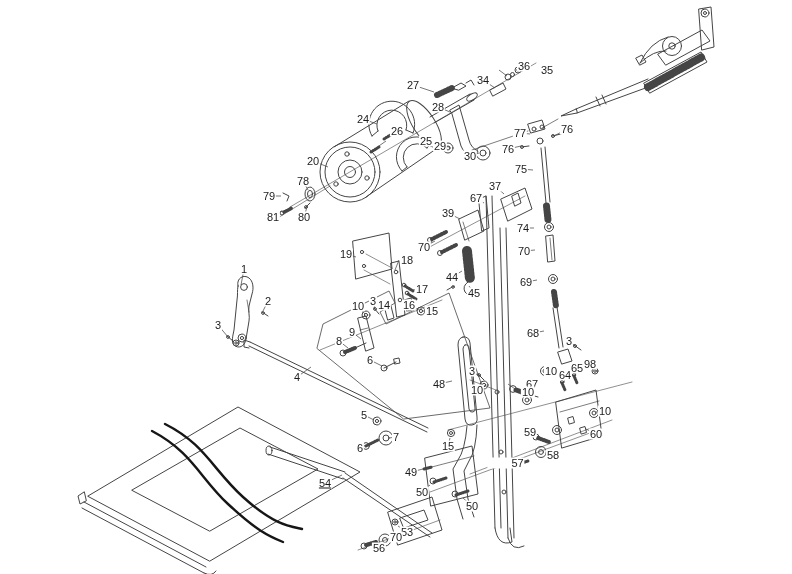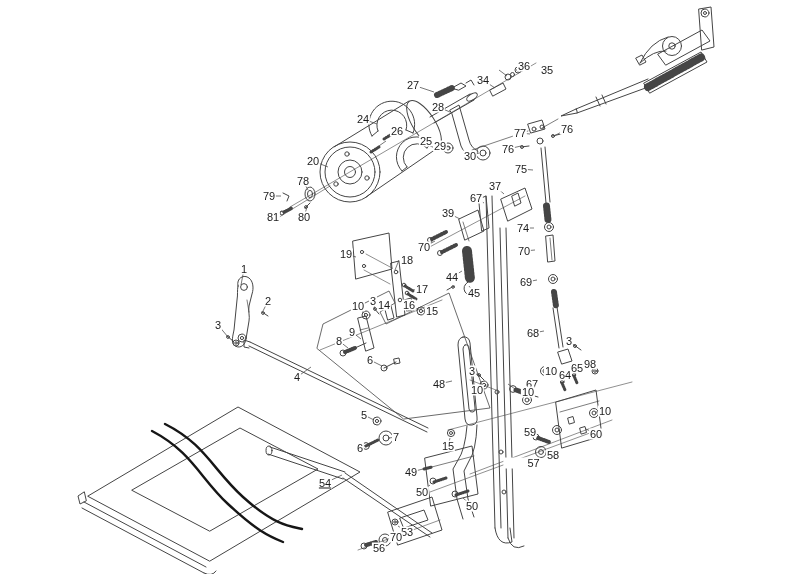--- a/index.html
+++ b/index.html
@@ -400,21 +400,21 @@
       <span class="part-label" style="left: 439px; top: 384px; color: rgb(28, 28, 28);">48</span>
       <span class="part-label" style="left: 472px; top: 371px; color: rgb(28, 28, 28);">3</span>
       <span class="part-label" style="left: 477px; top: 390px; color: rgb(28, 28, 28);">10</span>
       <span class="part-label" style="left: 411px; top: 472px; color: rgb(28, 28, 28);">49</span>
       <span class="part-label" style="left: 422px; top: 492px; color: rgb(28, 28, 28);">50</span>
       <span class="part-label" style="left: 472px; top: 506px; color: rgb(28, 28, 28);">50</span>
       <span class="part-label" style="left: 407px; top: 532px; color: rgb(28, 28, 28);">53</span>
       <span class="part-label" style="left: 325px; top: 483px; color: rgb(28, 28, 28); text-decoration: underline;">54</span>
       <span class="part-label" style="left: 396px; top: 537px; color: rgb(28, 28, 28);">70</span>
       <span class="part-label" style="left: 379px; top: 548px; color: rgb(28, 28, 28);">56</span>
-      <span class="part-label" style="left: 522px; top: 463px; color: rgb(28, 28, 28); padding-left: 24px;">57</span>
+      <span class="part-label" style="left: 506px; top: 463px; color: rgb(28, 28, 28); padding-left: 24px;">57</span>
       <span class="part-label" style="left: 553px; top: 455px; color: rgb(28, 28, 28);">58</span>
       <span class="part-label" style="left: 530px; top: 432px; color: rgb(28, 28, 28);">59</span>
       <span class="part-label" style="left: 596px; top: 434px; color: rgb(28, 28, 28);">60</span>
       <span class="part-label" style="left: 565px; top: 375px; color: rgb(28, 28, 28);">64</span>
       <span class="part-label" style="left: 577px; top: 368px; color: rgb(28, 28, 28);">65</span>
       <span class="part-label" style="left: 590px; top: 364px; color: rgb(28, 28, 28);">98</span>
       <span class="part-label" style="left: 532px; top: 384px; color: rgb(28, 28, 28);">67</span>
       <span class="part-label" style="left: 528px; top: 392px; color: rgb(28, 28, 28);">10</span>
       <span class="part-label" style="left: 551px; top: 371px; color: rgb(28, 28, 28);">10</span>
       <span class="part-label" style="left: 569px; top: 341px; color: rgb(28, 28, 28);">3</span>

